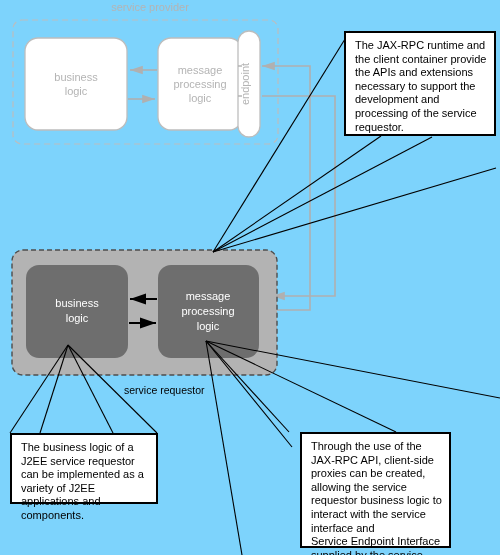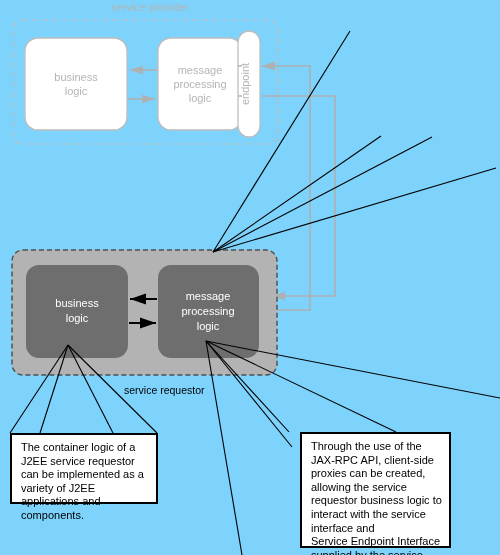--- a/index.html
+++ b/index.html
@@ -137,19 +137,20 @@
 
     <g stroke="#000000" stroke-width="1.1" fill="none">
       <line x1="206" y1="341" x2="242" y2="555"></line>
       <line x1="206" y1="341" x2="289" y2="432"></line>
       <line x1="206" y1="341" x2="292" y2="447"></line>
       <line x1="206" y1="341" x2="396" y2="432"></line>
       <line x1="206" y1="341" x2="500" y2="398"></line>
     </g>
   </svg>
 
+  <div class="callout" id="callout-top">The JAX-RPC runtime and the client container provide the APIs and extensions necessary to support the development and processing of the service requestor.</div>
 
-  <div class="callout" id="callout-bottom-left">The container logic of a J2EE service requestor can be implemented as a variety of J2EE applications and components.</div>
+  <div class="callout" id="callout-bottom-left">The business logic of a J2EE service requestor can be implemented as a variety of J2EE applications and components.</div>
 
   <div class="callout" id="callout-bottom-right">Through the use of the JAX-RPC API, client-side proxies can be created, allowing the service requestor business logic to interact with the service interface and
 Service Endpoint Interface supplied by the service provider.</div>
 
 </div>
 
 </body></html>

